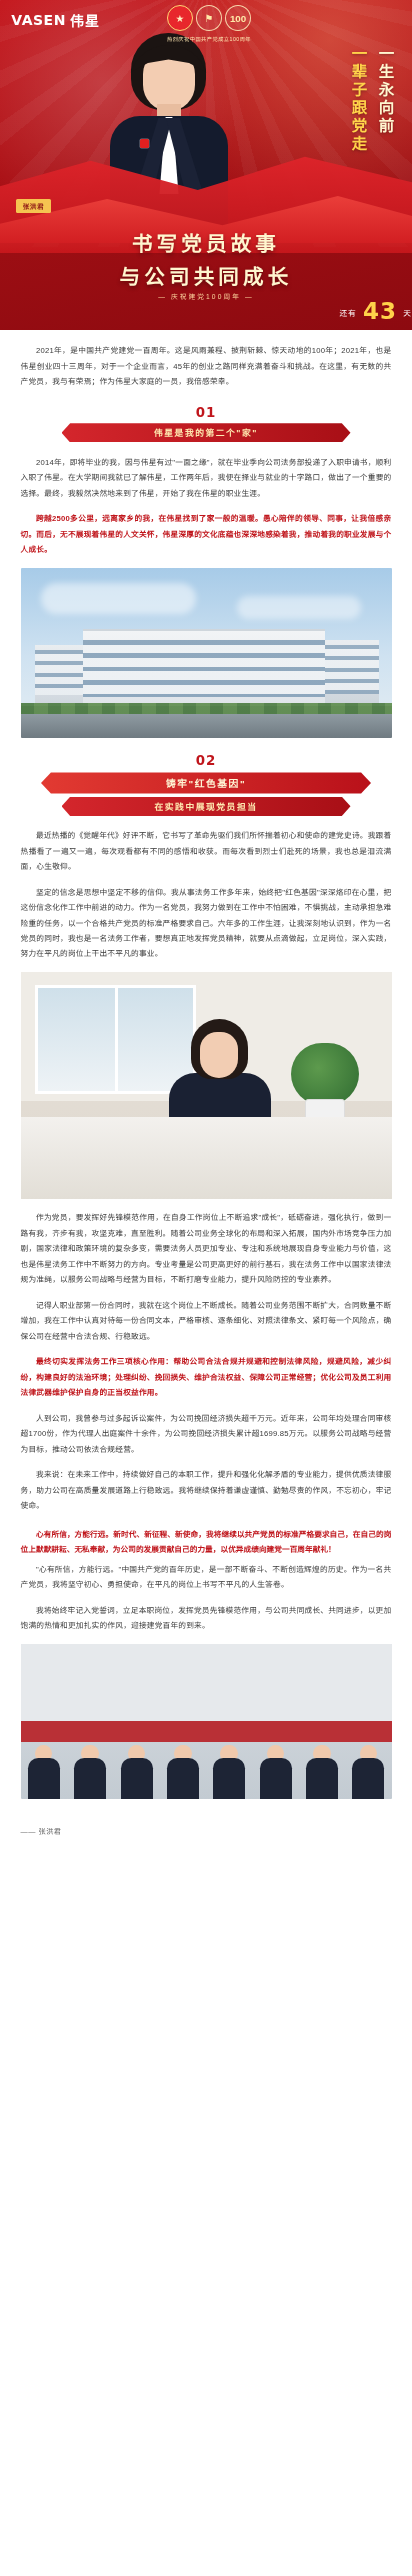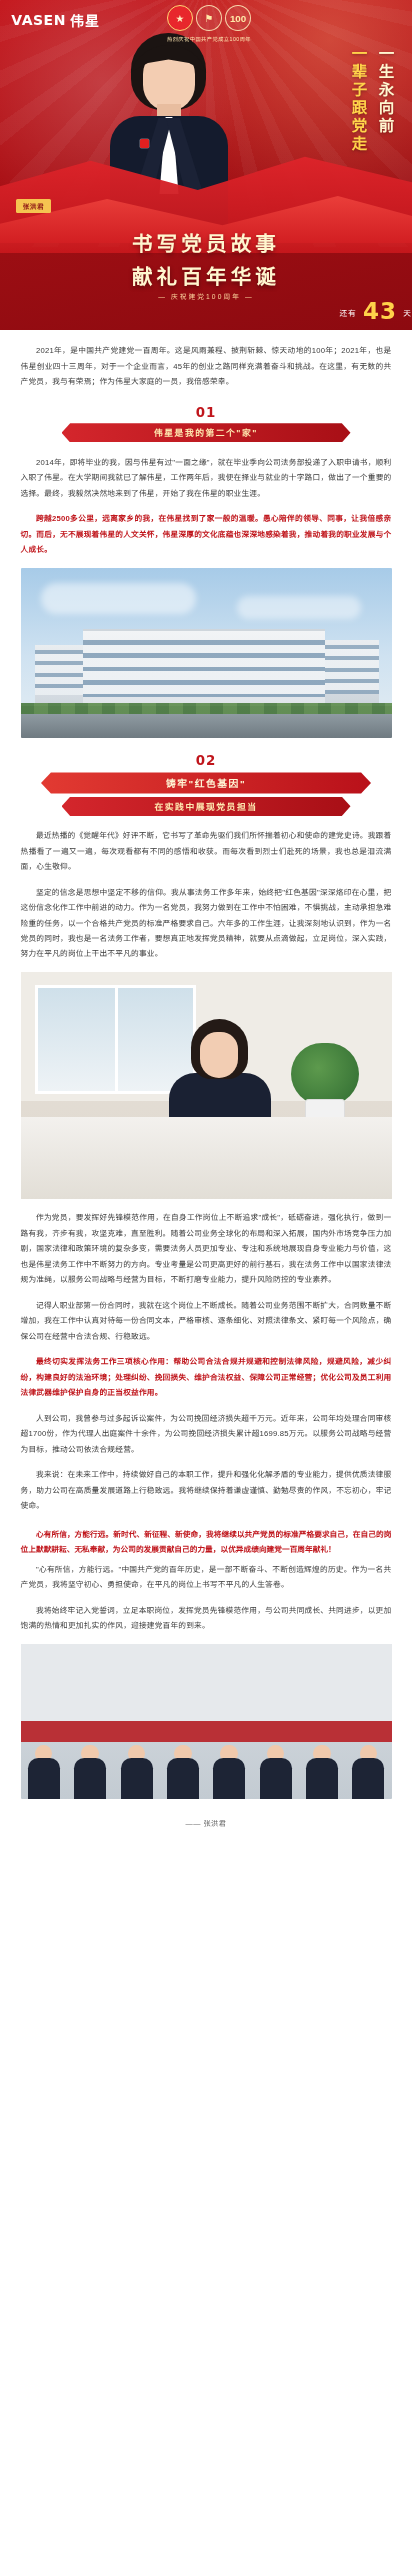--- a/index.html
+++ b/index.html
@@ -285,21 +285,21 @@
   .pg-p b{
     position:absolute;left:50%;bottom:0;width:32px;height:41px;margin-left:-16px;border-radius:10.3px 10.3px 0 0;
     background:#1d2435;display:block;
   }
 
   .end-quote{
     margin:13.4px 0 4.1px;font-size:7.7px;line-height:2.0;color:#c0161c;font-weight:bold;
     text-indent:2em;text-align:justify;
   }
   .sig{
-    margin-top:19px;text-align:center;font-size:7.2px;color:#666;letter-spacing:0.5px;
+    margin-top:27px;text-align:left;font-size:7.2px;color:#666;letter-spacing:0.5px;
   }
 </style>
 </head>
 <body>
 
 <div class="page">
 
   <div class="hero">
     <div class="hero-glow"></div>
     <div class="hero-rays"></div>
@@ -335,21 +335,21 @@
       <div class="p-badge"></div>
     </div>
 
     <div class="name-tag">张洪君</div>
 
     <div class="ribbon"></div>
     <div class="ribbon2"></div>
 
     <div class="hero-title">
       <div class="l1">书写党员故事</div>
-      <div class="l2">献礼百年华诞</div>
+      <div class="l2">与公司共同成长</div>
     </div>
     <div class="hero-sub">— 庆祝建党100周年 —</div>
 
     <div class="countdown">
       <span>还有</span>
       <span class="num">43</span>
       <span>天</span>
     </div>
   </div>
 

